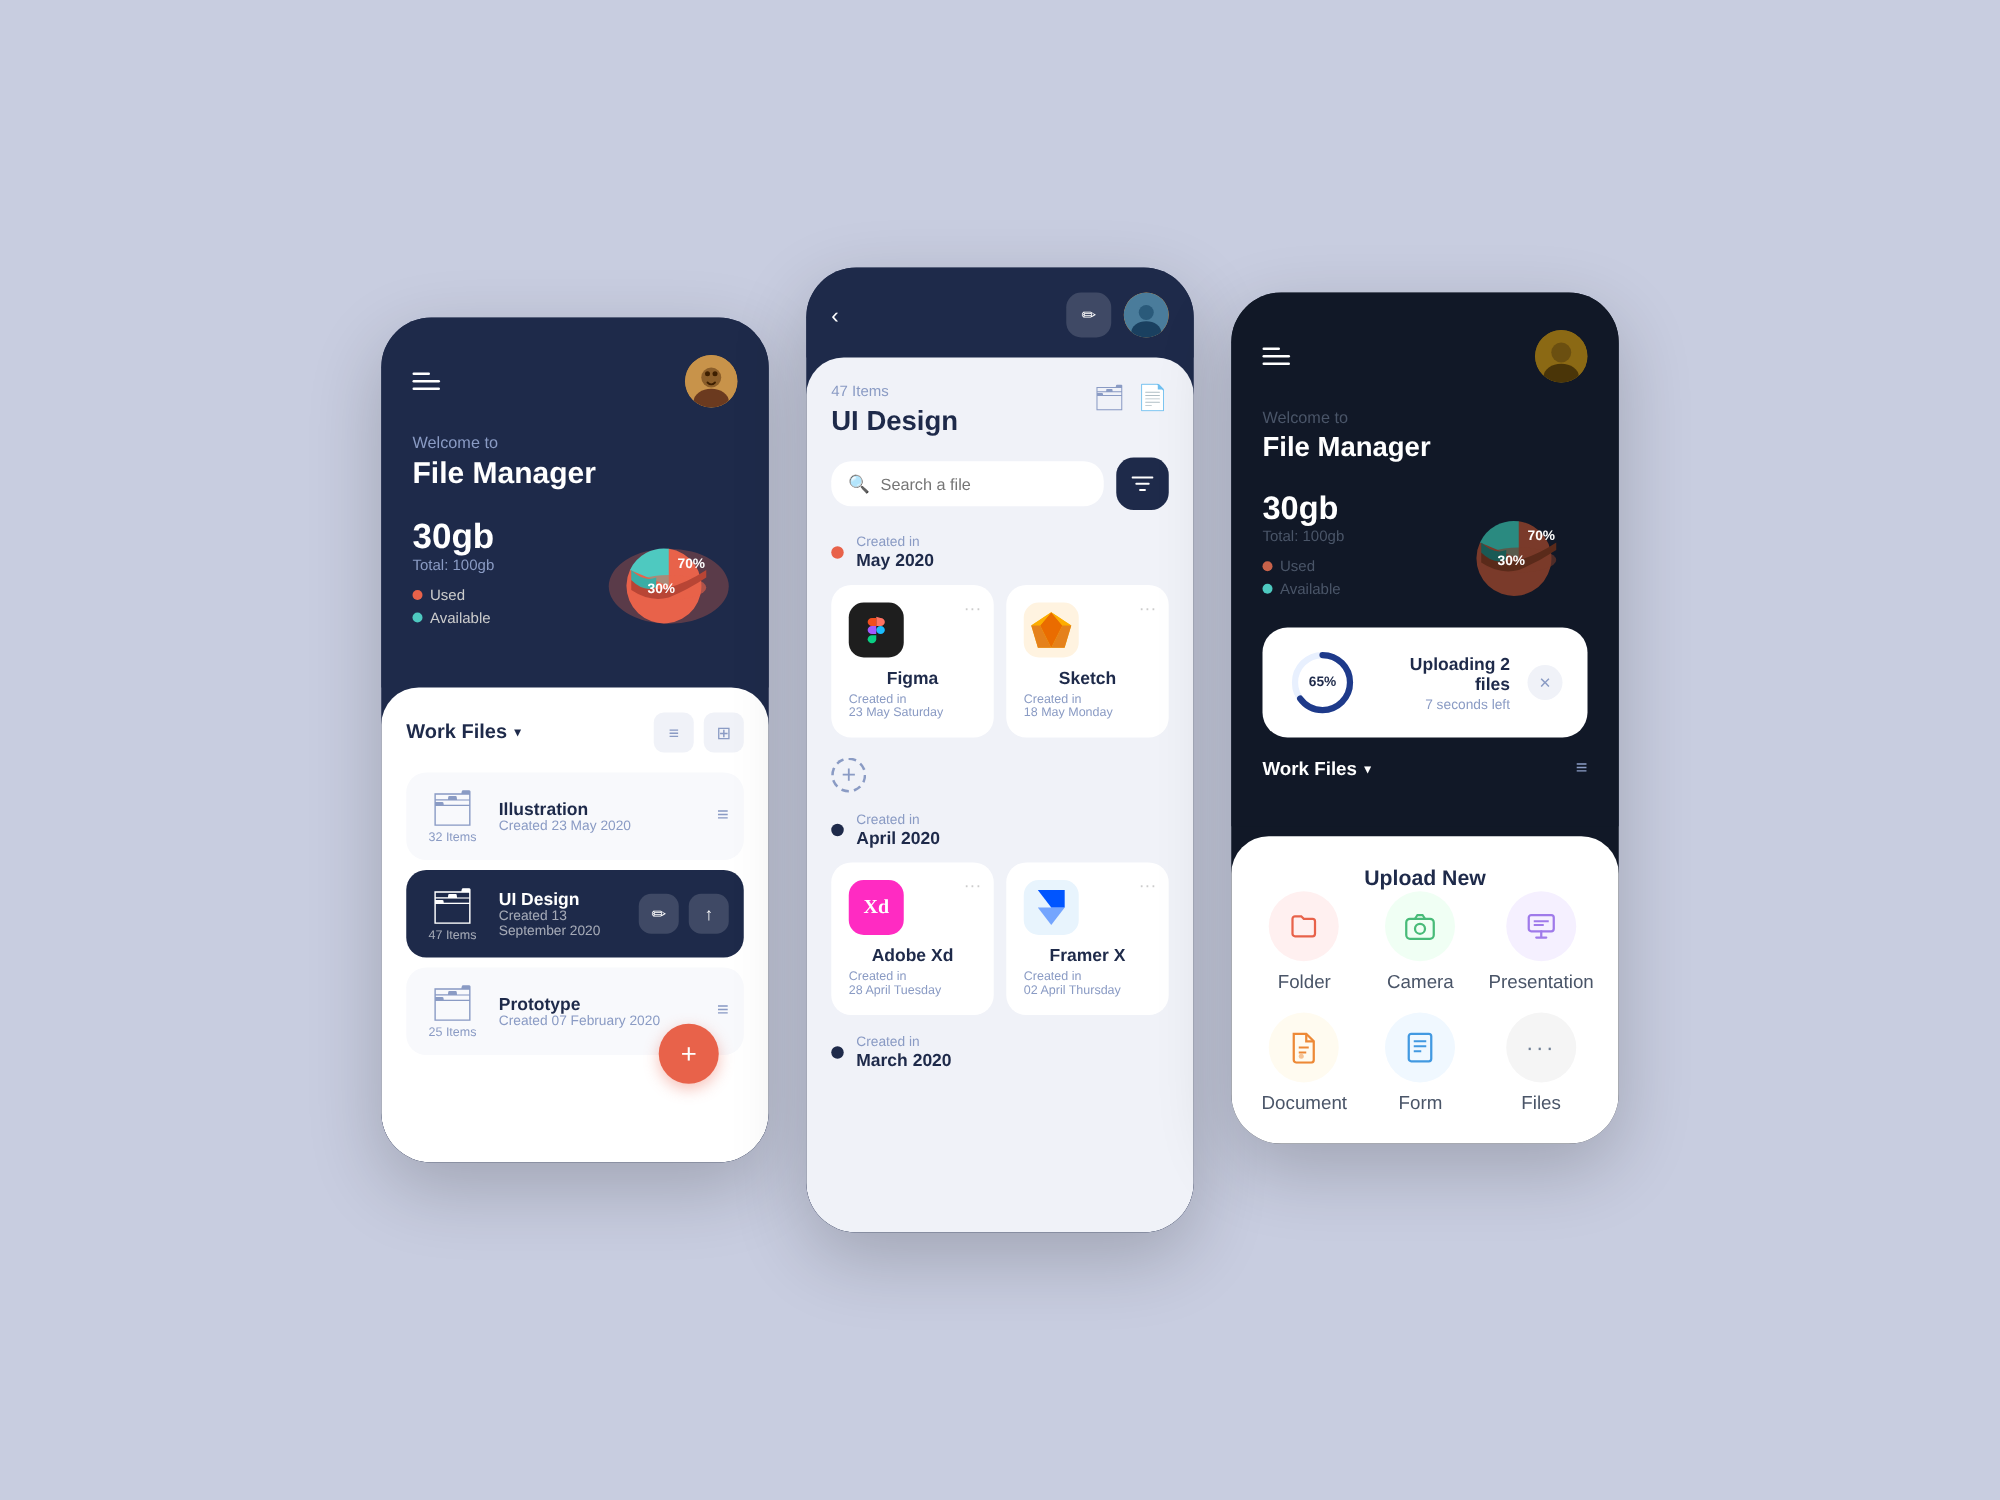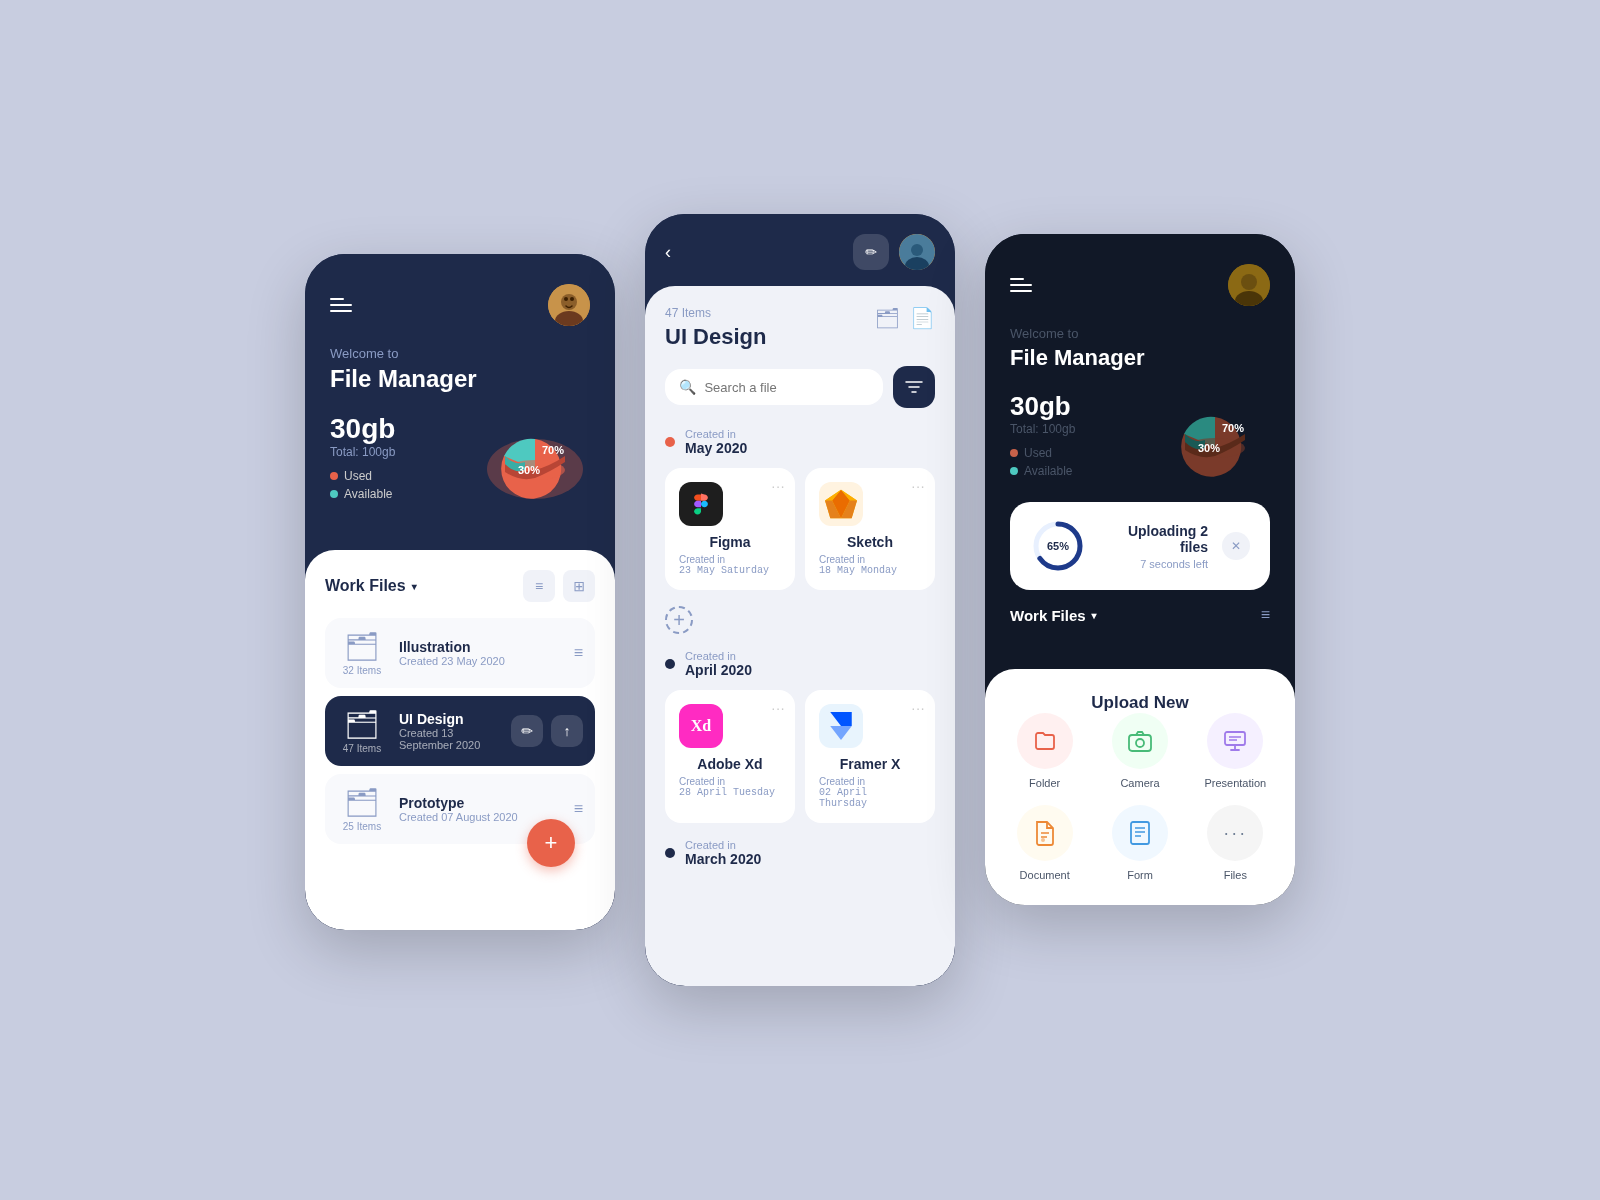--- a/index.html
+++ b/index.html
@@ -228,21 +228,21 @@
       width: 44px; height: 44px; border-radius: 12px;
       display: flex; align-items: center; justify-content: center;
       font-size: 22px; margin-bottom: 8px;
     }
     .figma-icon { background: #1e1e1e; }
     .sketch-icon { background: #fff3e0; }
     .xd-icon { background: #ff2bc2; }
     .framer-icon { background: #e8f4fd; }
     .file-card-name { font-size: 14px; font-weight: 700; color: #1e2a4a; margin-bottom: 4px; text-align: center; }
     .file-card-label { font-size: 10px; color: #8a9bc4; }
-    .file-card-date { font-size: 10px; color: #8a9bc4; font-family: Liberation Mono, monospace; }
+    .file-card-date { font-size: 10px; color: #8a9bc4; }
 
     
     .phone3 {
       width: 310px;
       background: #111827;
       border-radius: 40px;
       margin-top: 20px;
     }
     .phone3-top {
       background: #111827;
@@ -302,21 +302,21 @@
     .upload-grid { display: grid; grid-template-columns: repeat(3, 1fr); gap: 16px; }
     .upload-item {
       display: flex; flex-direction: column; align-items: center; gap: 8px;
       cursor: pointer;
     }
     .upload-icon-wrap {
       width: 56px; height: 56px; border-radius: 50%;
       display: flex; align-items: center; justify-content: center;
       font-size: 22px;
     }
-    .upload-label { font-size: 11px; color: #4a5568; text-align: center; }
+    .upload-label { font-size: 15px; color: #4a5568; text-align: center; }
     .icon-pink { background: #fff0f0; color: #e8624a; }
     .icon-green { background: #f0fff4; color: #48bb78; }
     .icon-purple { background: #f5f0ff; color: #9f7aea; }
     .icon-yellow { background: #fffbf0; color: #ed8936; }
     .icon-blue { background: #f0f8ff; color: #4299e1; }
     .icon-gray { background: #f5f5f5; color: #718096; }
 
     
     .fab-area { position: relative; margin-top: 8px; }
   </style>
@@ -418,21 +418,21 @@
         </div>
       </div>
 
       <div class="file-item">
         <div class="file-icon-wrap">
           <span class="folder-icon">🗂</span>
           <span class="items-count">25 Items</span>
         </div>
         <div class="file-info">
           <div class="file-name">Prototype</div>
-          <div class="file-date">Created 07 August 2020</div>
+          <div class="file-date">Created 07 February 2020</div>
         </div>
         <span class="file-menu">≡</span>
       </div>
 
       <div class="fab-area">
         <button class="fab-btn">
           <span>+</span>
         </button>
       </div>
     </div>

